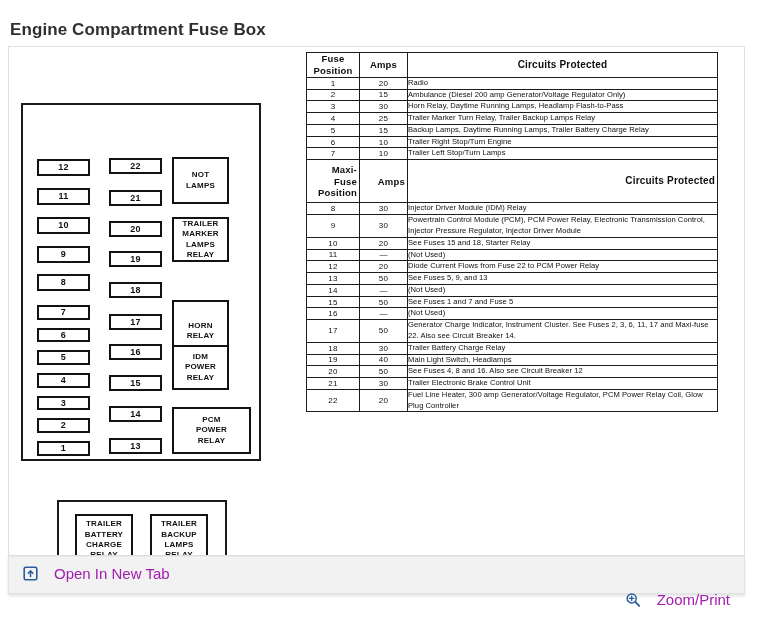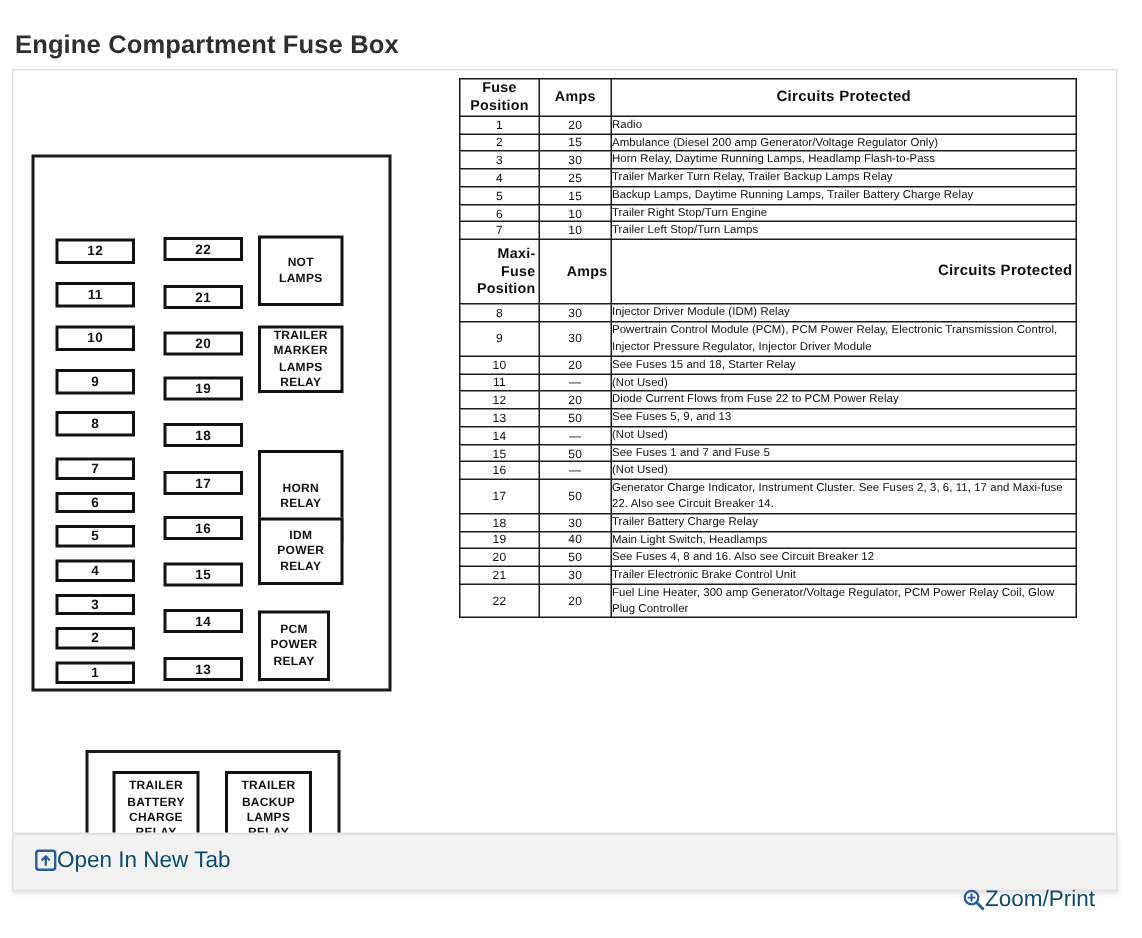--- a/index.html
+++ b/index.html
@@ -202,22 +202,22 @@
     border: 1px solid #e2e2e2;
     border-top: 1px solid #e8e8e8;
     box-sizing: border-box;
     box-shadow: 0 2px 3px rgba(0,0,0,0.12);
   }
 
   .action-link {
     position: absolute;
     display: flex;
     align-items: center;
-    gap: 0;
-    color: #0c4a6e;
+    gap: 16px;
+    color: #a21caf;
     font-size: 15px;
     text-decoration: none;
     cursor: pointer;
     white-space: nowrap;
   }
   .action-link.left  { left: 14px;  top: 8px; }
   .action-link.right { right: 14px; top: 8px; margin-top: 26px; }
 
   .icon-svg { display: block; }
 </style>
@@ -262,21 +262,21 @@
 LAMPS</div>
       <div class="relay-cell" style="left:163px; top:170px; width:57px; height:45px;">TRAILER
 MARKER
 LAMPS
 RELAY</div>
       <div class="relay-cell" style="left:163px; top:235px; width:57px; height:62px;margin-top:18px;">HORN
 RELAY</div>
       <div class="relay-cell" style="left:163px; top:298px; width:57px; height:45px;">IDM
 POWER
 RELAY</div>
-      <div class="relay-cell" style="left:163px; top:360px; width:48px; height:47px;">PCM
+      <div class="relay-cell" style="left:163px; top:360px; width:79px; height:47px;">PCM
 POWER
 RELAY</div>
 
       <div class="relaybox-outline"></div>
       <div class="relaybox-cell" style="left:66px;  top:467px; width:58px; height:52px;">TRAILER
 BATTERY
 CHARGE
 RELAY</div>
       <div class="relaybox-cell" style="left:141px; top:467px; width:58px; height:52px;">TRAILER
 BACKUP

